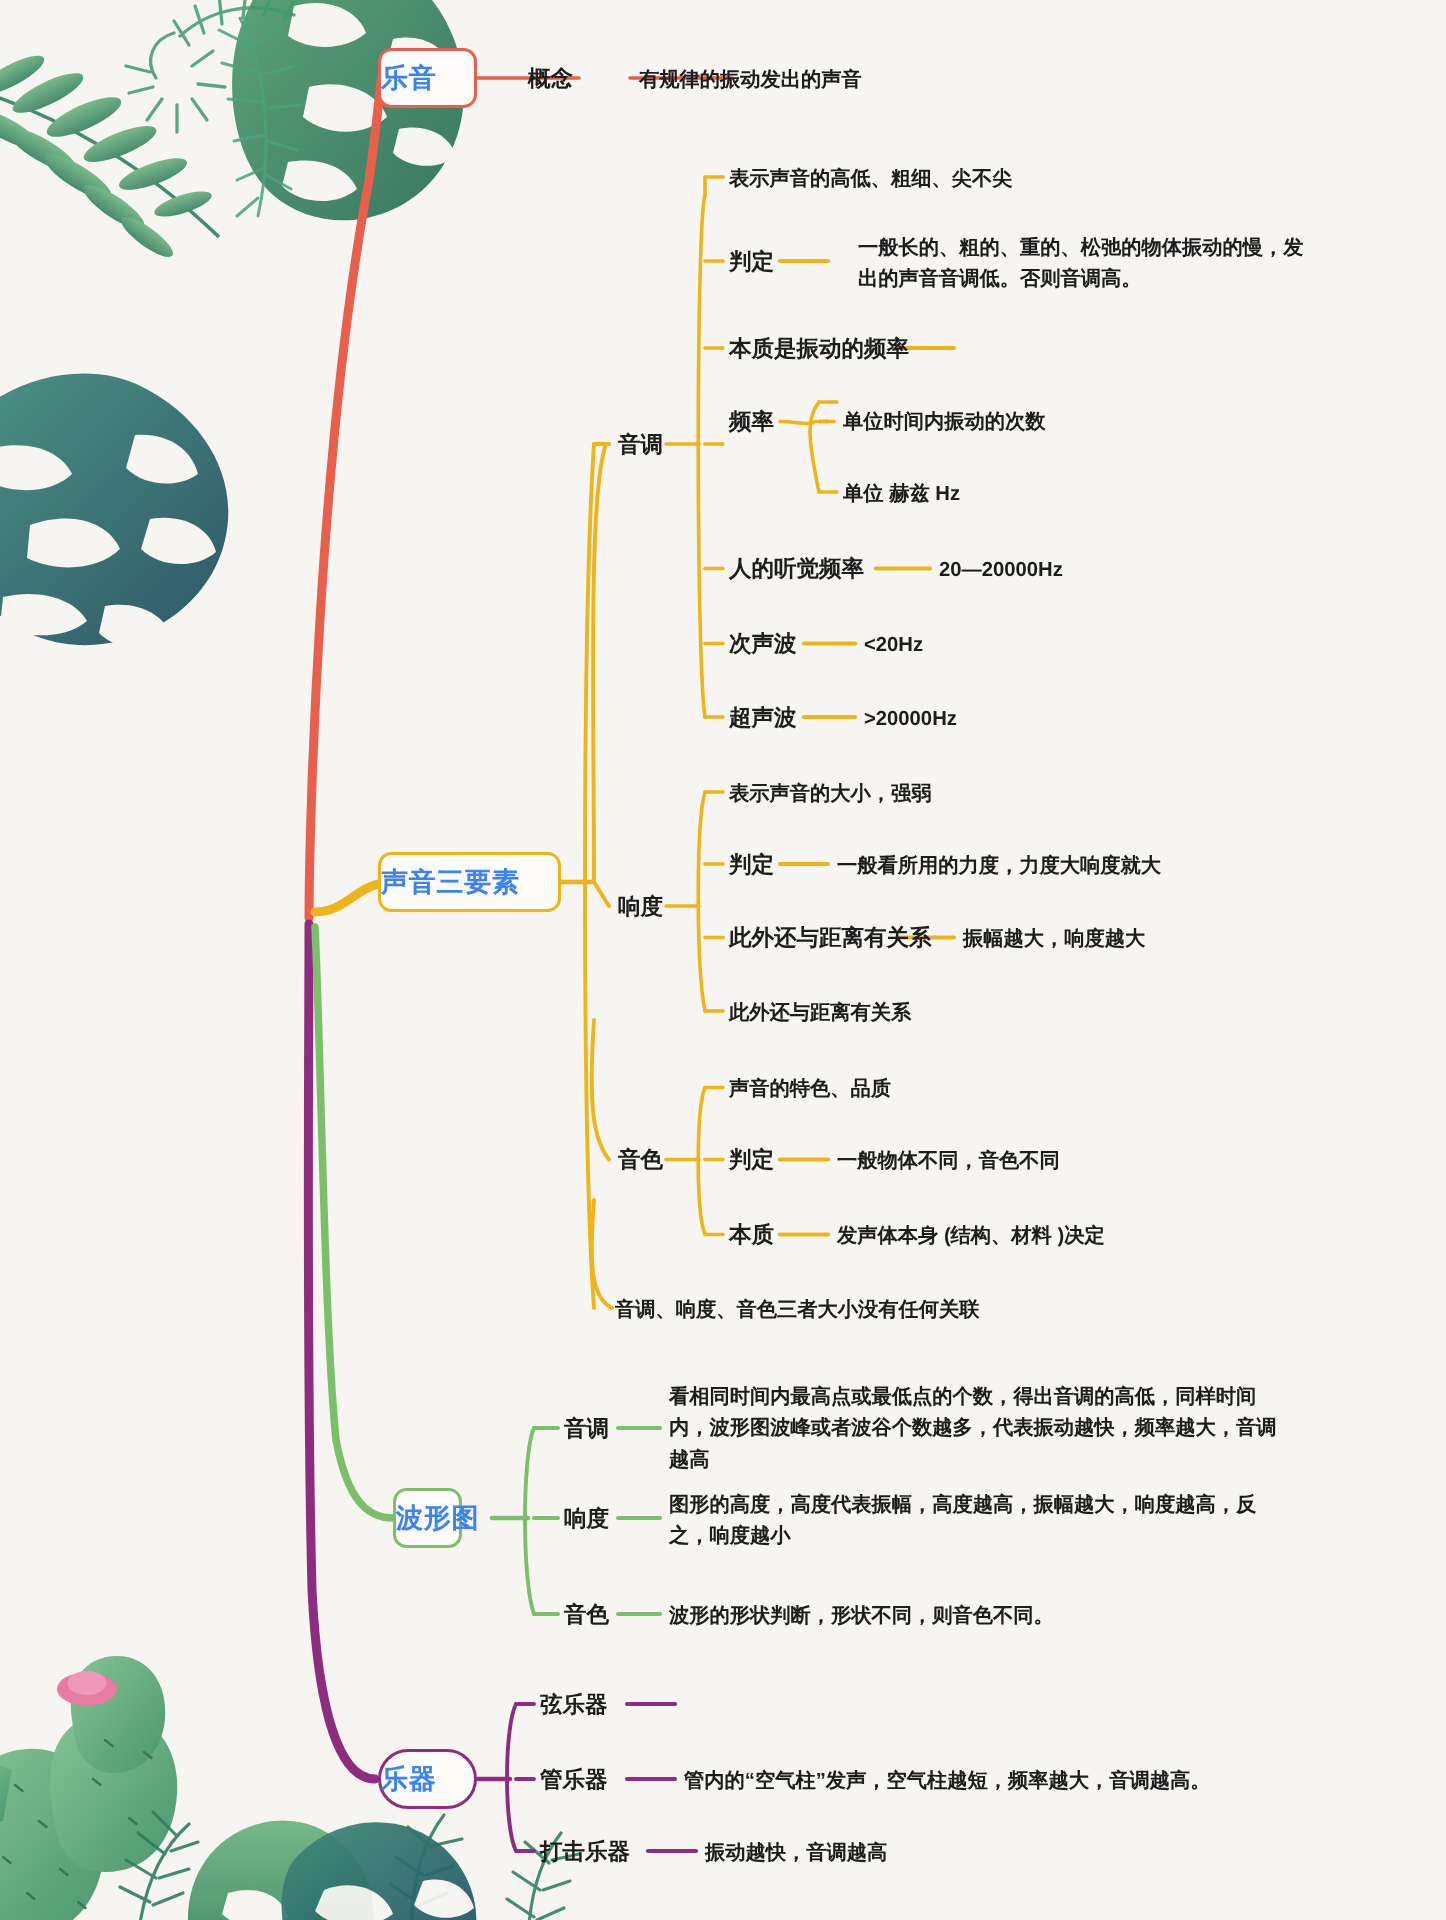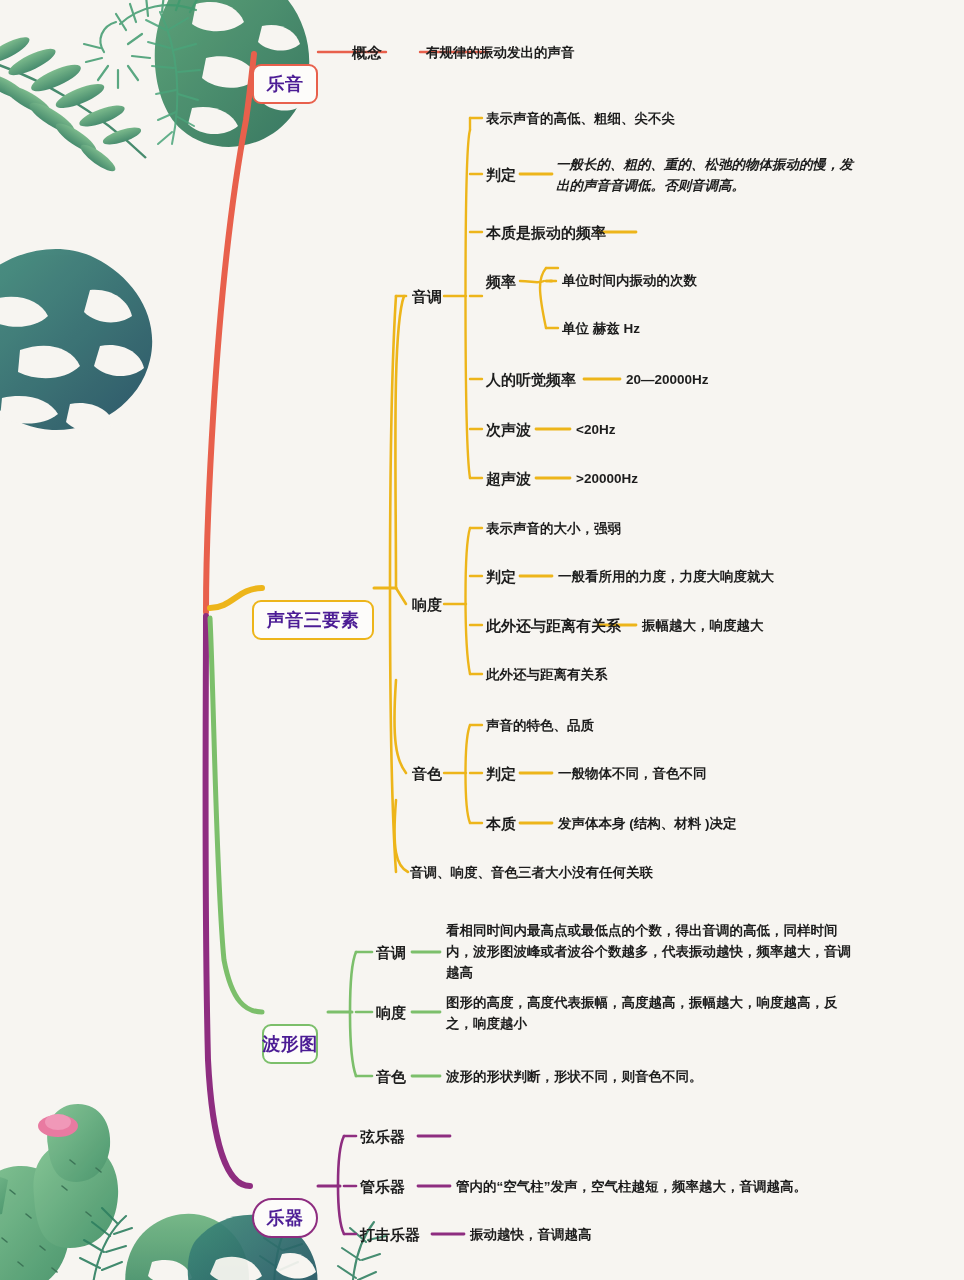--- a/index.html
+++ b/index.html
@@ -20,25 +20,24 @@
     pointer-events: none;
   }
   #deco { z-index: 1; }
   #wires { z-index: 2; }
   #nodes { position:absolute; left:0; top:0; width:964px; height:1280px; z-index:3; }
 
   .node {
     position: absolute;
     background: #fdfcfa;
     border-radius: 9px;
-    display: flex; align-items: center; justify-content: center;
+    display: flex; align-items: center; justify-content: flex-start;
     font-weight: bold;
-    color: #4c1d95;
+    color: #3b82f6;
     white-space: nowrap;
-    margin-top: 32px;
   }
   .node.root {
     border: 2px solid #a9aebb;
     font-size: 25px;
     letter-spacing: 1px;
     box-shadow: 0 1px 2px rgba(0,0,0,.05);
   }
   .node.lvl1 { border-width: 2px; border-style: solid; font-size: 18px; letter-spacing:.5px; }
   .n-red    { border-color: #e8604c; }
   .n-yellow { border-color: #edb51a; }
@@ -318,21 +317,21 @@
     <div class="lbl k" style="left:352px; top:42px;">概念</div>
     <div class="lbl v" style="left:426px; top:42px;">有规律的振动发出的声音</div>
 
     <div class="node lvl1 n-yellow" style="left:252px; top:568px; width:122px; height:40px;">
       <span>声音三要素</span>
     </div>
 
     <div class="lbl k" style="left:412px; top:286px;">音调</div>
     <div class="lbl v wrap" style="left:486px; top:108px; width:420px;">表示声音的高低、粗细、尖不尖</div>
     <div class="lbl k" style="left:486px; top:164px;">判定</div>
-    <div class="lbl v wrap" style="left:556px; top:154px; width:300px;font-style:italic;">一般长的、粗的、重的、松弛的物体振动的慢，发出的声音音调低。否则音调高。</div>
+    <div class="lbl v wrap" style="left:572px; top:154px; width:300px;">一般长的、粗的、重的、松弛的物体振动的慢，发出的声音音调低。否则音调高。</div>
     <div class="lbl k" style="left:486px; top:222px;">本质是振动的频率</div>
     <div class="lbl k" style="left:486px; top:271px;">频率</div>
     <div class="lbl v" style="left:562px; top:270px;">单位时间内振动的次数</div>
     <div class="lbl v" style="left:562px; top:318px;">单位 赫兹  Hz</div>
     <div class="lbl k" style="left:486px; top:369px;">人的听觉频率</div>
     <div class="lbl v" style="left:626px; top:369px;">20—20000Hz</div>
     <div class="lbl k" style="left:486px; top:419px;">次声波</div>
     <div class="lbl v" style="left:576px; top:419px;">&lt;20Hz</div>
     <div class="lbl k" style="left:486px; top:468px;">超声波</div>
     <div class="lbl v" style="left:576px; top:468px;">&gt;20000Hz</div>
@@ -347,21 +346,21 @@
 
     <div class="lbl k" style="left:412px; top:763px;">音色</div>
     <div class="lbl v" style="left:486px; top:715px;">声音的特色、品质</div>
     <div class="lbl k" style="left:486px; top:763px;">判定</div>
     <div class="lbl v" style="left:558px; top:763px;">一般物体不同，音色不同</div>
     <div class="lbl k" style="left:486px; top:813px;">本质</div>
     <div class="lbl v" style="left:558px; top:813px;">发声体本身 (结构、材料 )决定</div>
 
     <div class="lbl v" style="left:410px; top:862px;">音调、响度、音色三者大小没有任何关联</div>
 
-    <div class="node lvl1 n-green" style="left:262px; top:992px; width:56px; height:40px;">
+    <div class="node lvl1 n-green" style="left:262px; top:992px; width:46px; height:40px;">
       <span>波形图</span>
     </div>
     <div class="lbl k" style="left:376px; top:942px;">音调</div>
     <div class="lbl v wrap" style="left:446px; top:920px; width:408px;">看相同时间内最高点或最低点的个数，得出音调的高低，同样时间内，波形图波峰或者波谷个数越多，代表振动越快，频率越大，音调越高</div>
     <div class="lbl k" style="left:376px; top:1002px;">响度</div>
     <div class="lbl v wrap" style="left:446px; top:992px; width:408px;">图形的高度，高度代表振幅，高度越高，振幅越大，响度越高，反之，响度越小</div>
     <div class="lbl k" style="left:376px; top:1066px;">音色</div>
     <div class="lbl v" style="left:446px; top:1066px;">波形的形状判断，形状不同，则音色不同。</div>
 
     <div class="node lvl1 n-purple" style="left:252px; top:1166px; width:66px; height:40px;border-radius:20px;">

